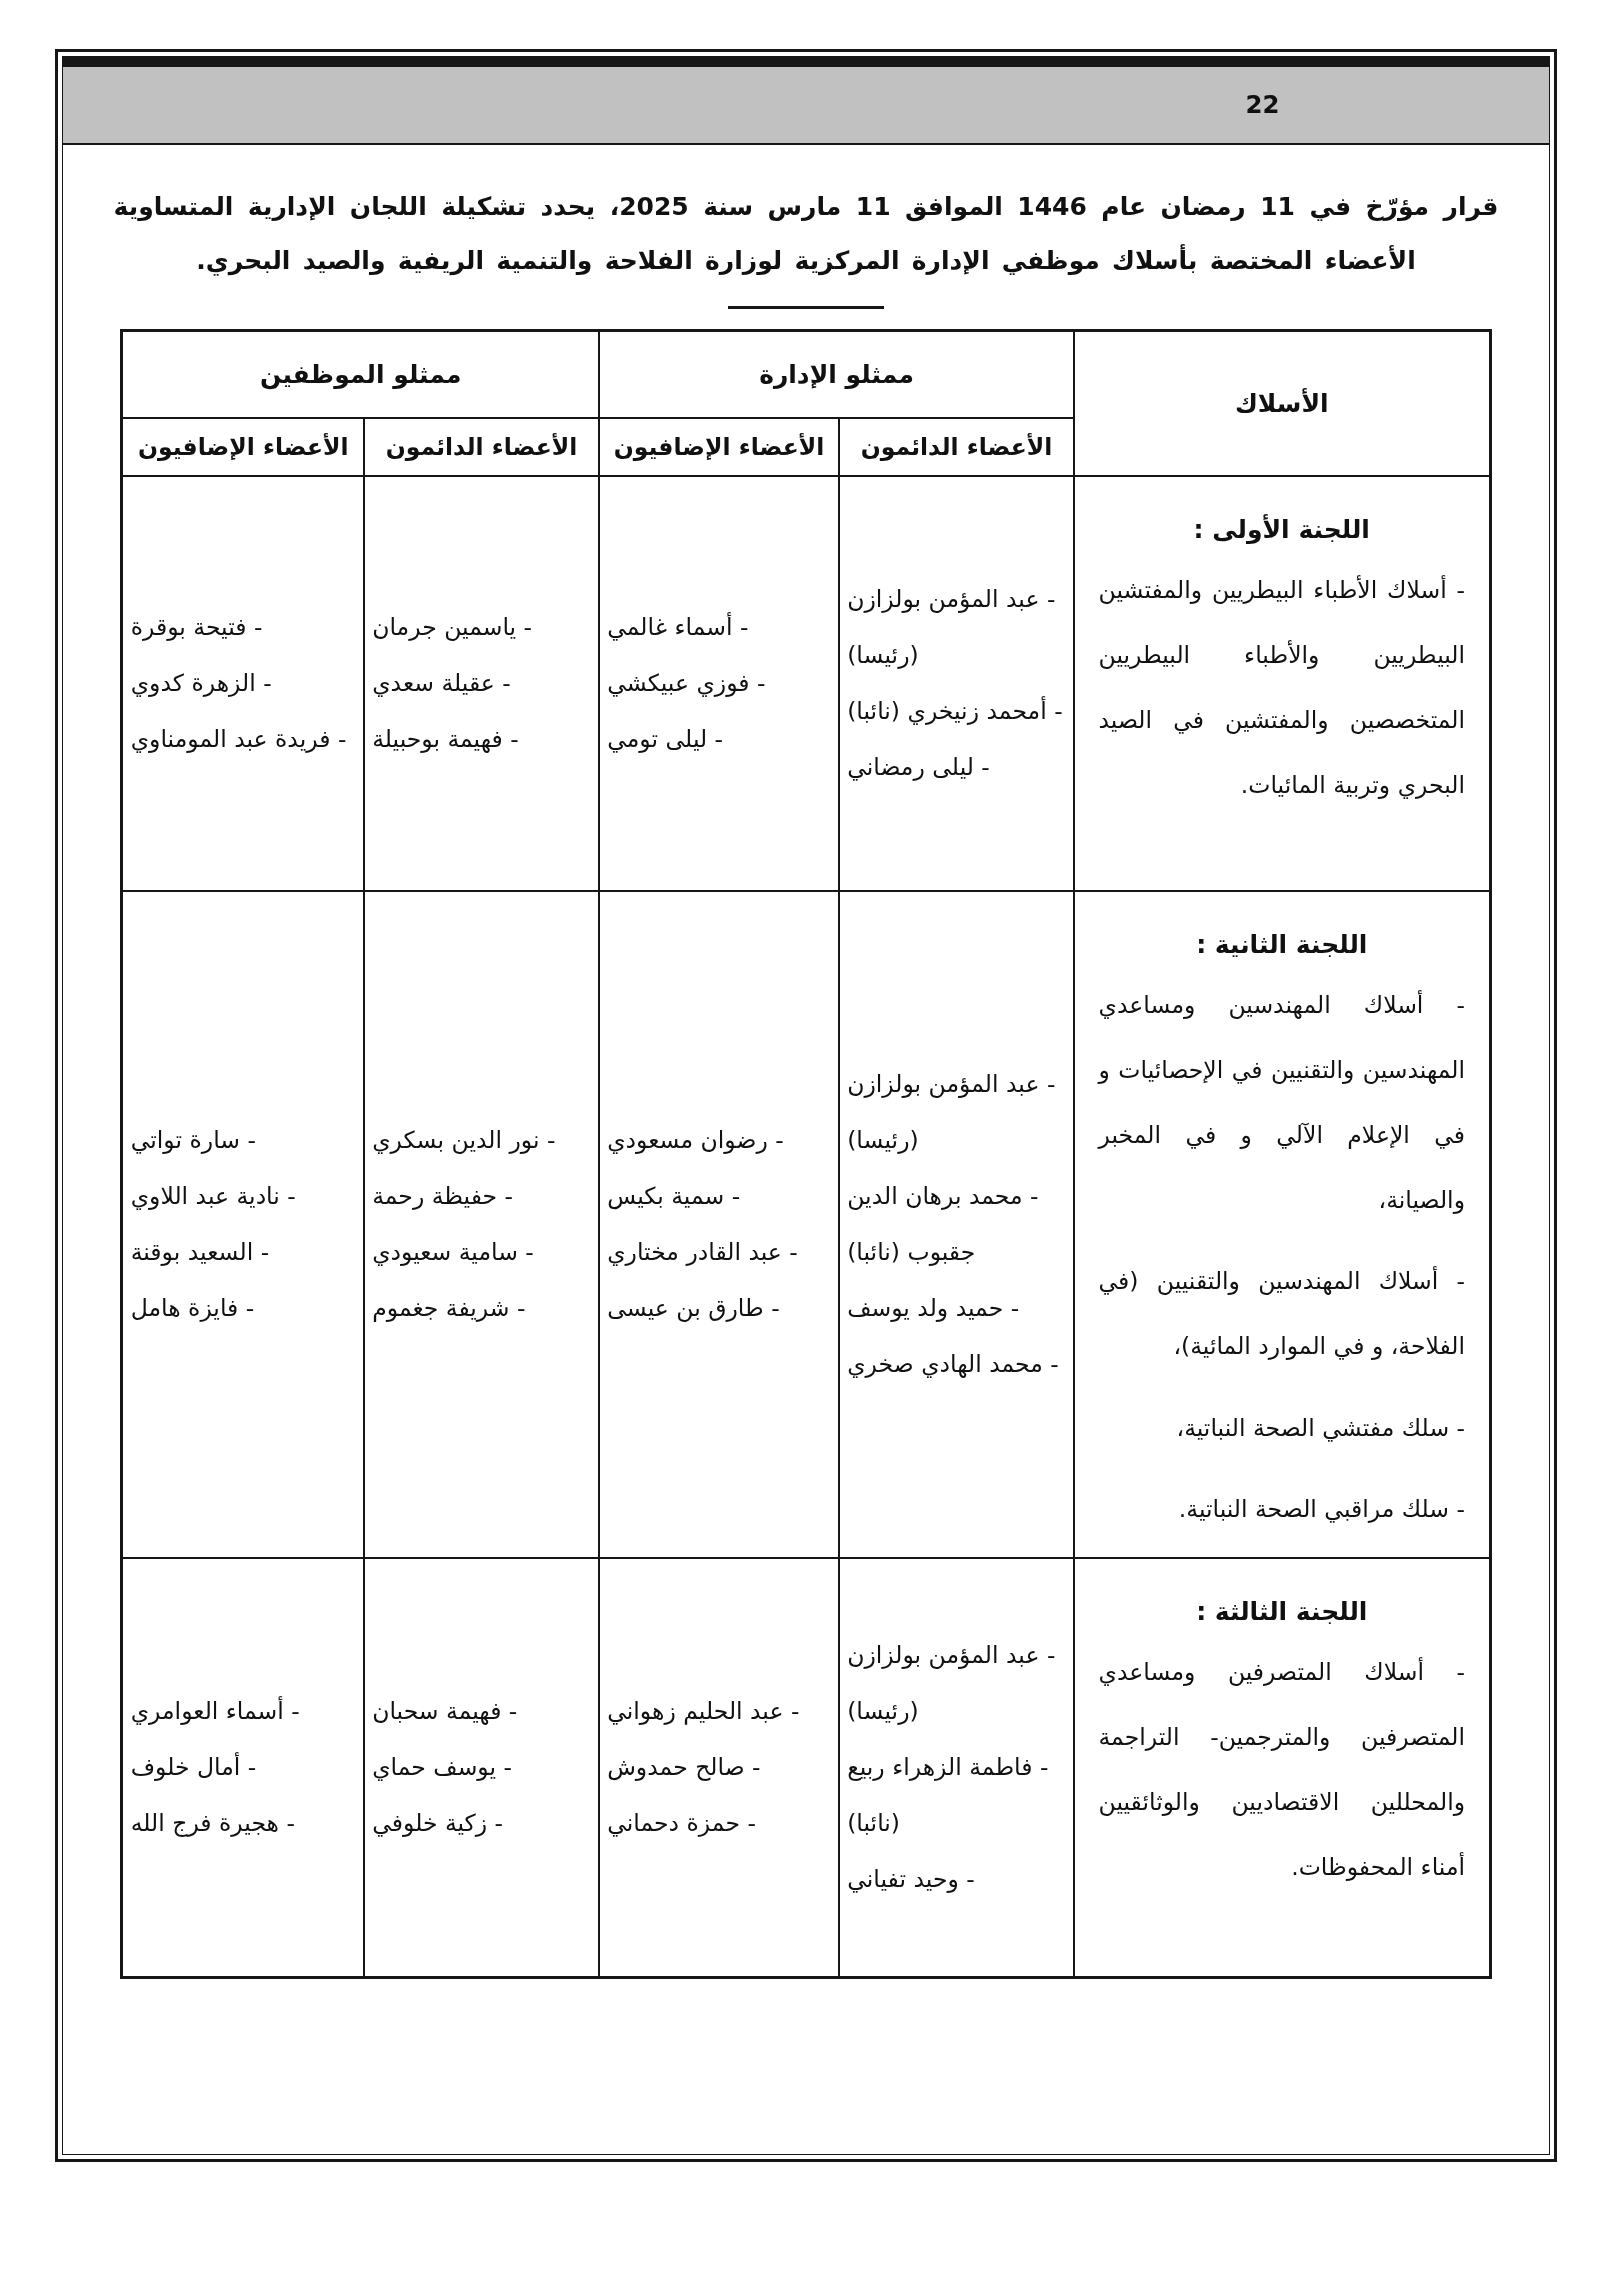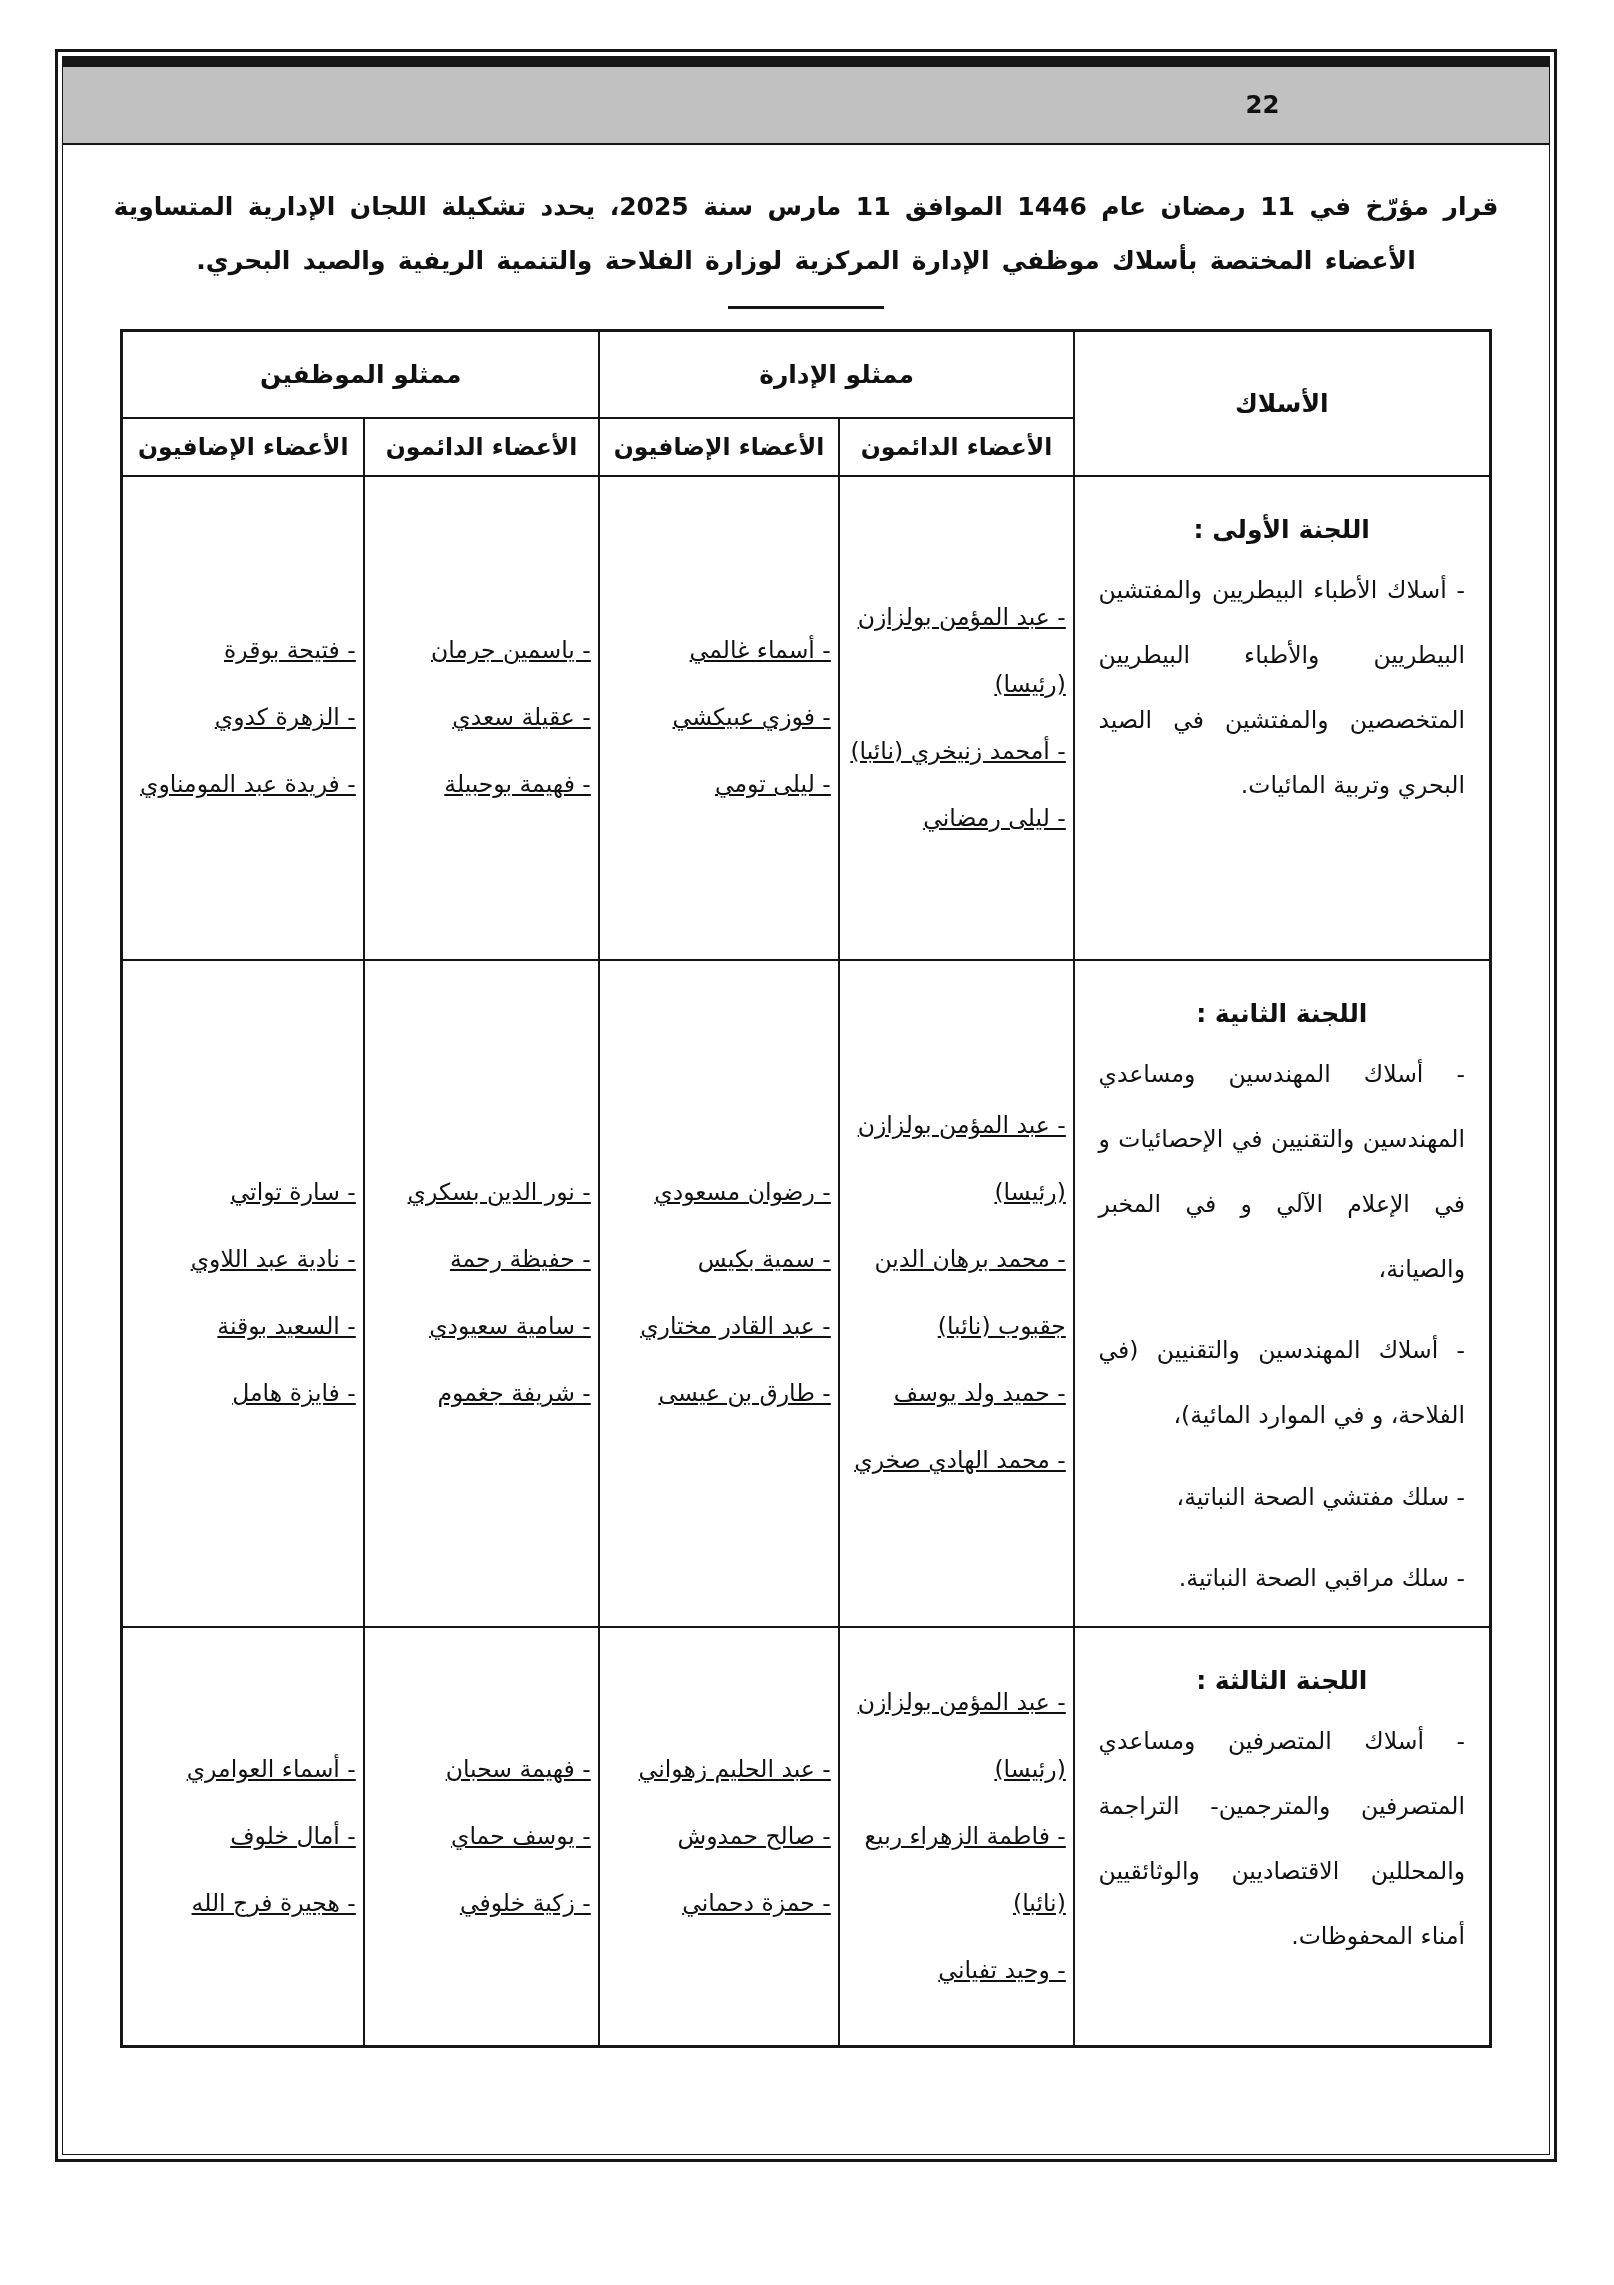--- a/index.html
+++ b/index.html
@@ -121,21 +121,21 @@
     text-align: center;
     vertical-align: middle;
   }
   th.sub-header {
     height: 58px;
     font-size: 23.5px;
     font-weight: bold;
     text-align: center;
     vertical-align: middle;
   }
-  tr.row-1 td { height: 484px; }
+  tr.row-1 td { height: 415px; }
   tr.row-2 td { height: 660px; }
   tr.row-3 td { height: 420px; }
   td.corps-cell {
     vertical-align: top;
     padding: 0 23.5px 14.5px;
     font-size: 23.5px;
   }
   .corps-title {
     font-size: 25px;
     font-weight: bold;
@@ -147,23 +147,22 @@
     text-align: justify;
     margin-bottom: 16.3px;
   }
   .corps-lines .line:last-child { margin-bottom: 0; }
   td.members-cell {
     vertical-align: middle;
     padding: 9px 7.2px;
     font-size: 23.5px;
   }
   .members .line {
-    line-height: 67px;
-    text-align: right;
-    text-decoration: underline;
+    line-height: 56px;
+    text-align: left;
   }
 </style>
 </head>
 <body>
 
 <div class="page">
   <div class="outer-frame">
     <div class="inner-frame">
 
       <div class="header-band">

